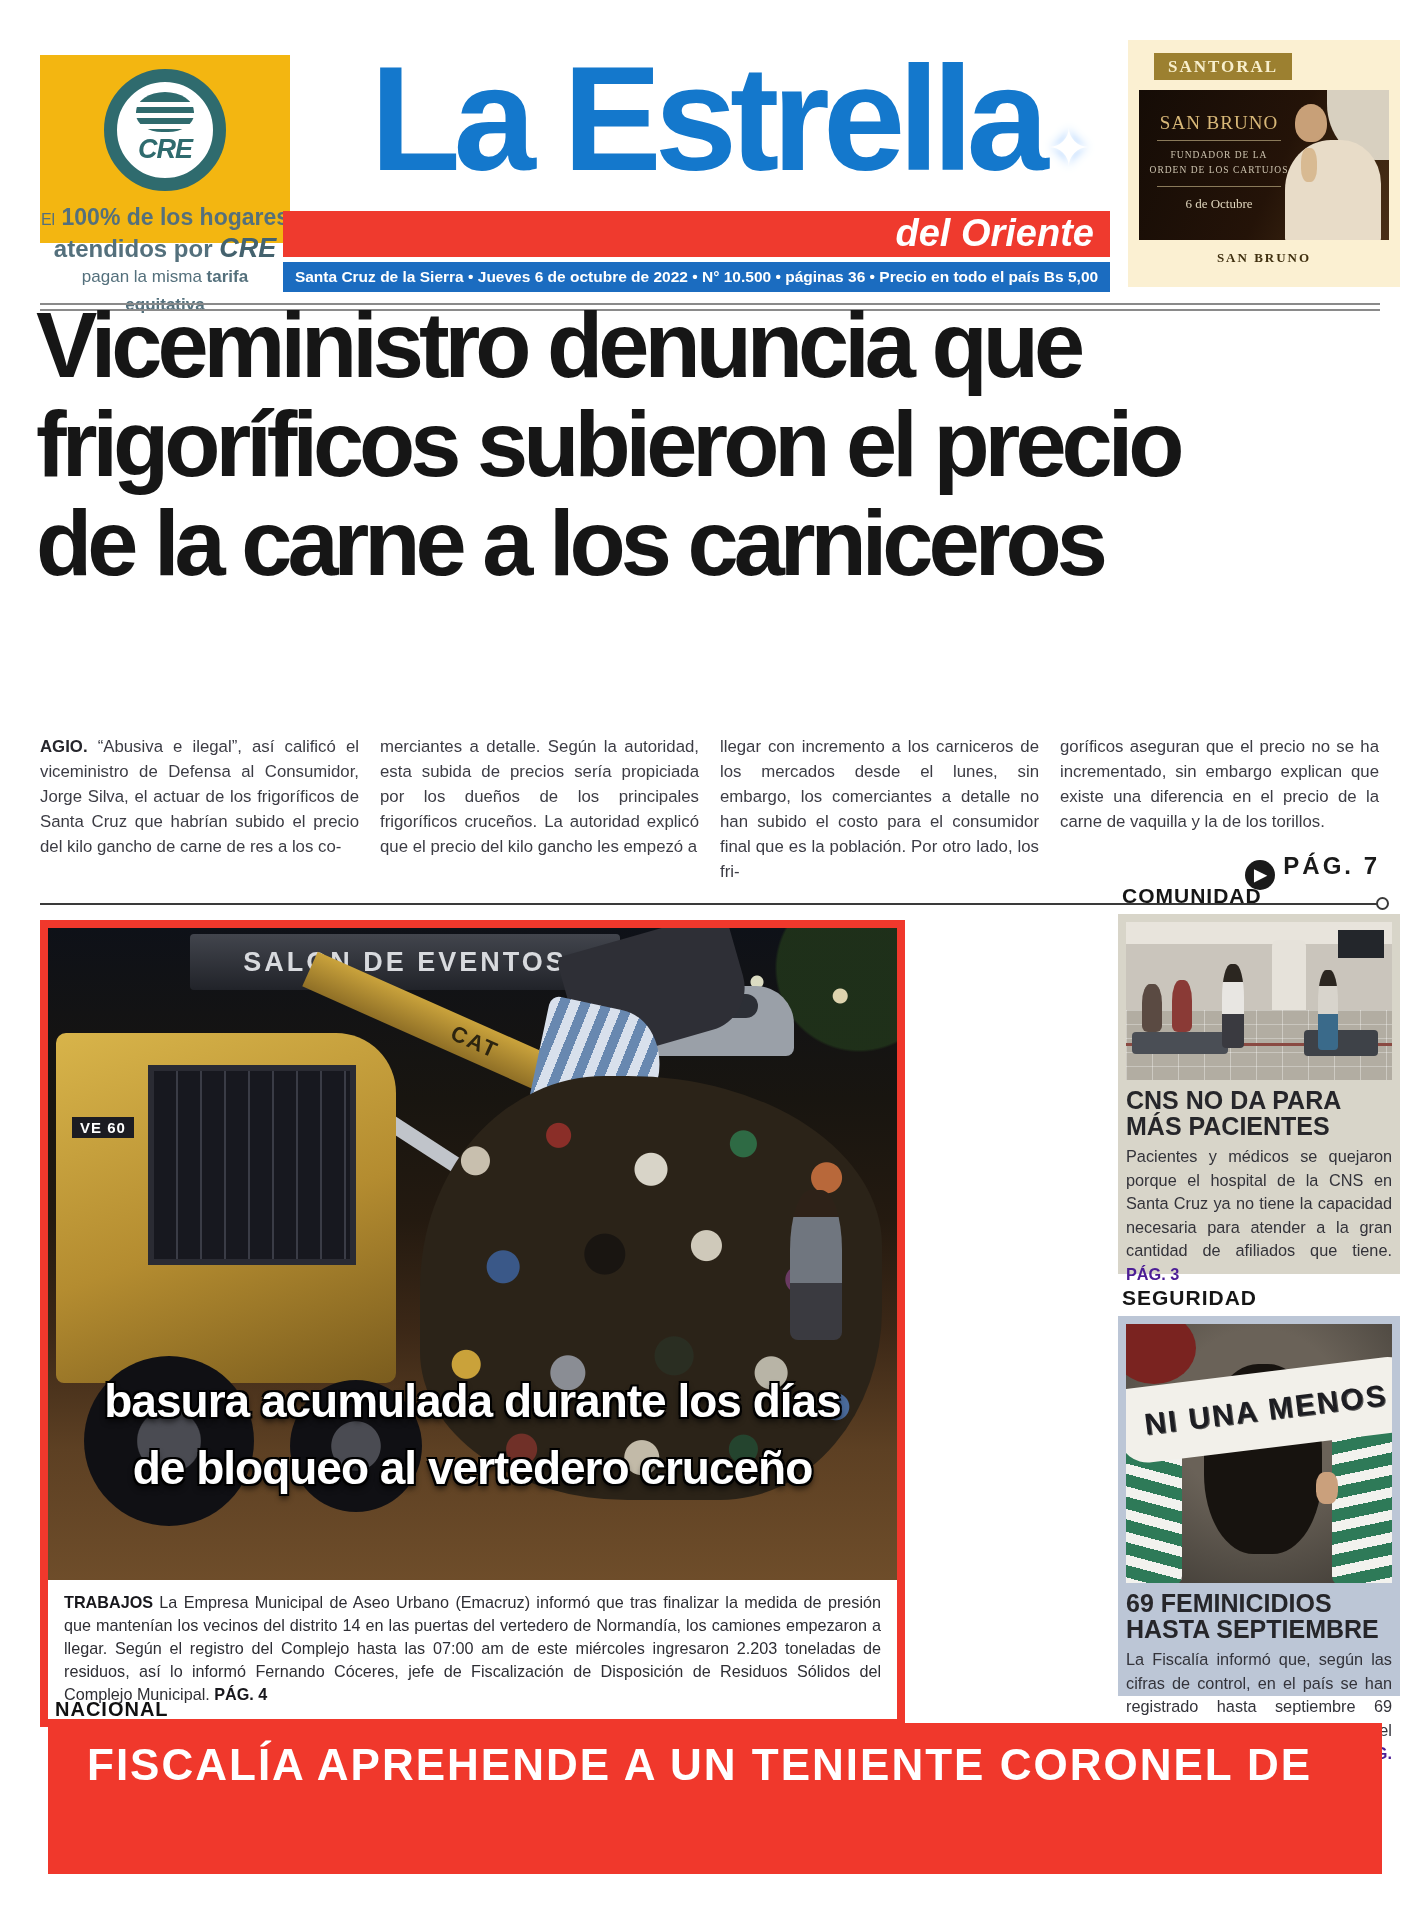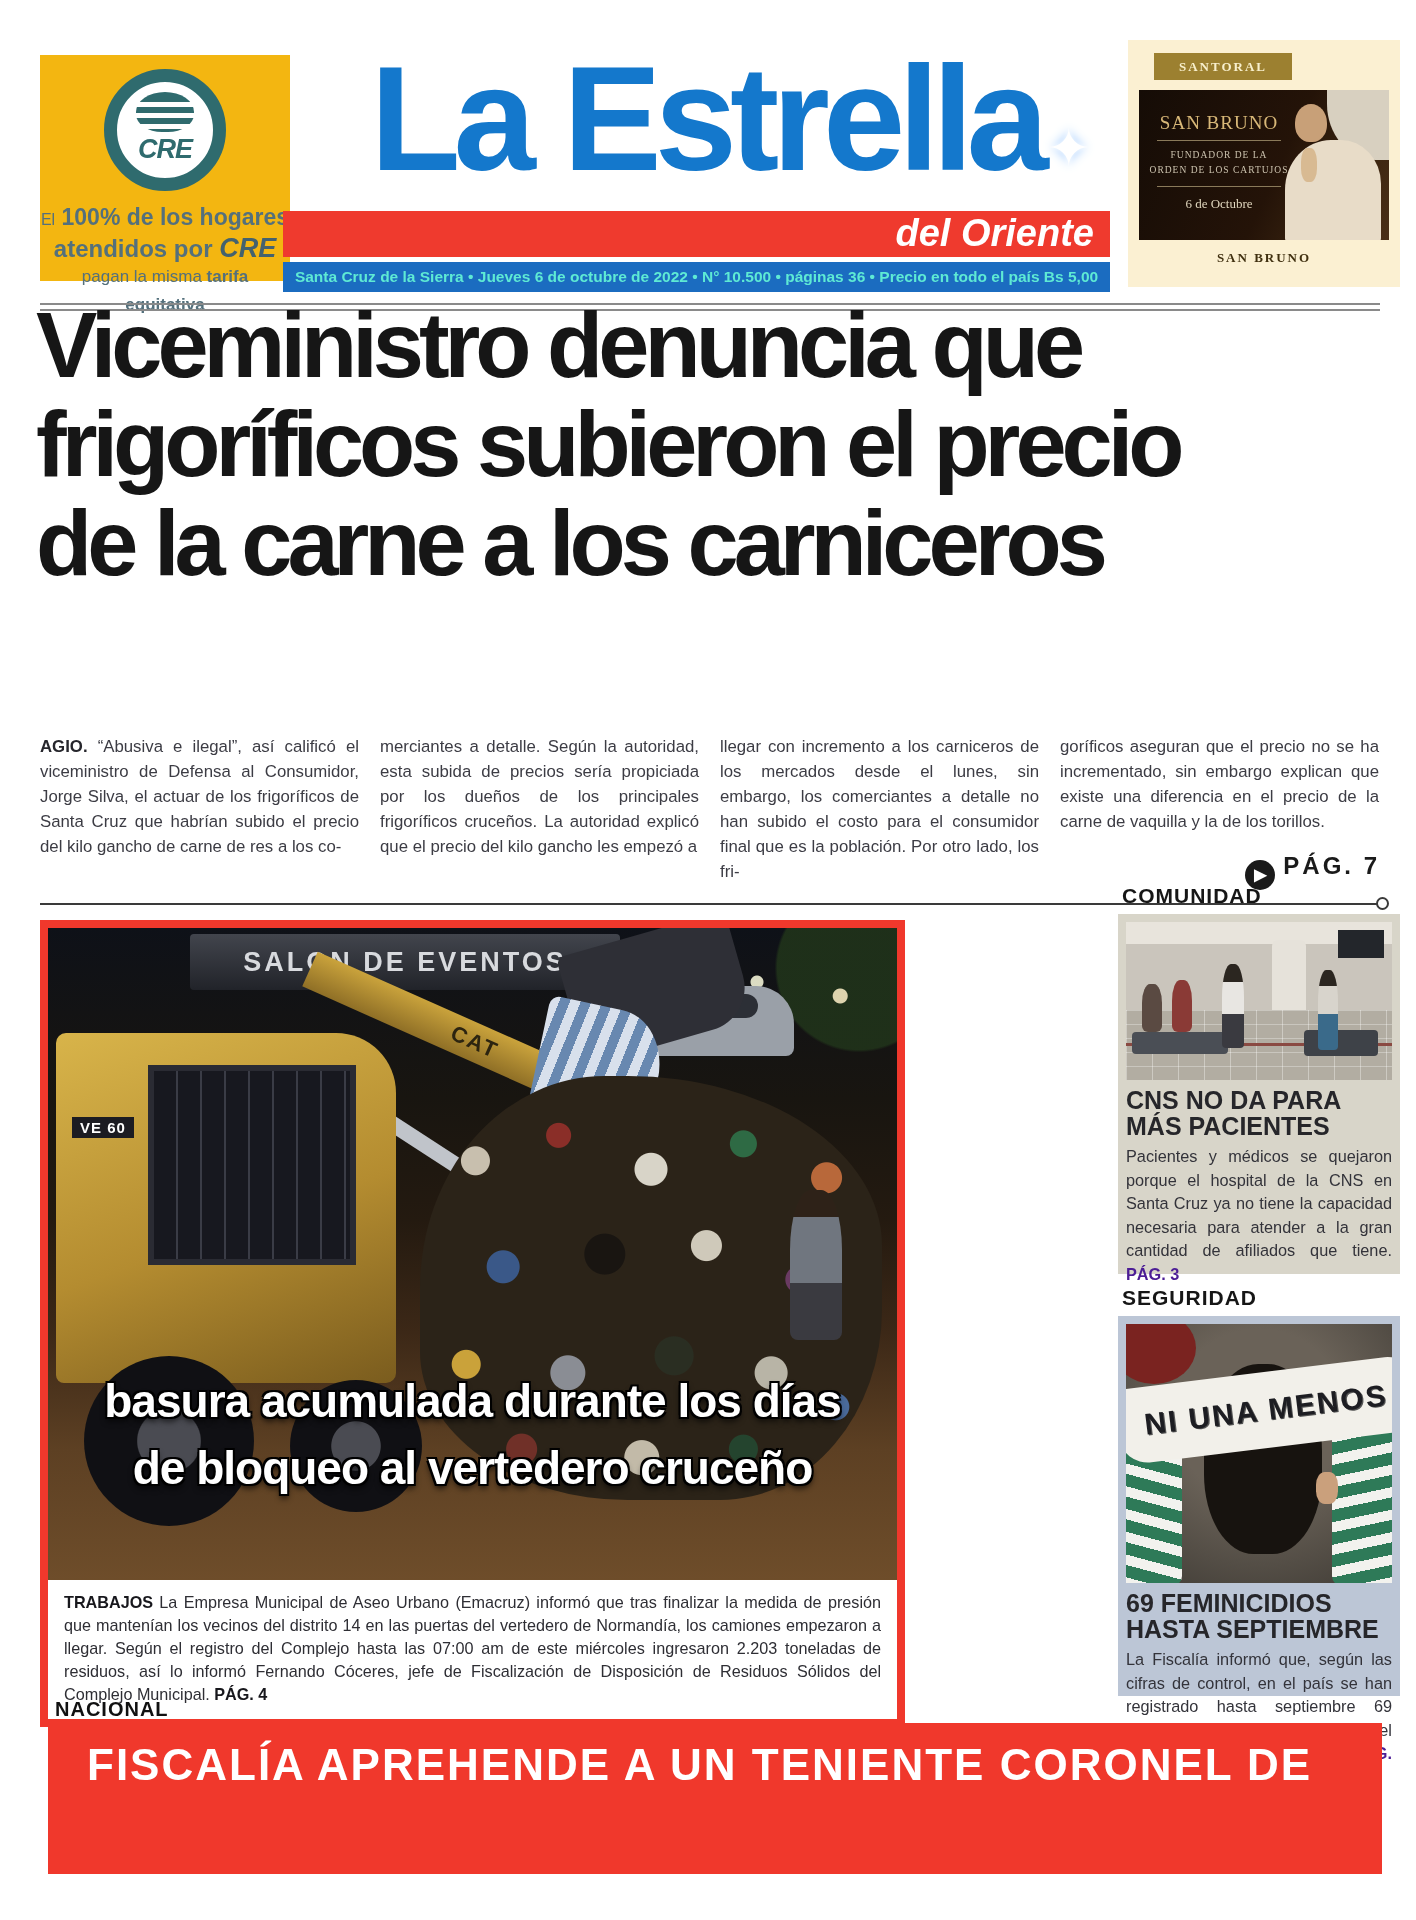--- a/index.html
+++ b/index.html
@@ -1,20 +1,20 @@
 <!DOCTYPE html>
 <html><head>
 <meta charset="utf-8">
 <style>
   html,body{margin:0;padding:0;background:#e8e8e8;}
   .page{position:relative;width:1416px;height:1920px;background:#ffffff;overflow:hidden;
         font-family:"Liberation Sans",sans-serif;margin:0 auto;}
 
   
-  .cre-box{position:absolute;left:40px;top:55px;width:250px;height:226px;background:#F3B611;text-align:center;}
+  .cre-box{position:absolute;left:40px;top:55px;width:250px;height:188px;background:#F3B611;text-align:center;}
   .cre-logo{position:relative;width:96px;height:96px;margin:14px auto 0;background:#fff;border:13px solid #2F6B6E;border-radius:50%;}
   .cre-sun{position:absolute;left:19px;top:10px;width:58px;height:40px;background:#2F6B6E;border-radius:50% 50% 45% 45%;}
   .cre-sun-stripe{position:absolute;left:-10px;width:78px;height:5px;background:#ffffff;}
   .s1{top:10px}.s2{top:21px}.s3{top:32px}
   .cre-logo-text{position:absolute;left:0;right:0;top:52px;font-size:27px;font-weight:bold;font-style:italic;color:#2F6B6E;letter-spacing:-1px;}
   .cre-lines{margin-top:12px;color:#54707C;line-height:28px;}
   .cre-l1{font-size:23px;font-weight:bold;}
   .cre-l1 .el{font-size:16px;font-weight:normal;}
   .cre-l2{font-size:24px;font-weight:bold;}
   .cre-l2 b{font-size:27px;font-style:italic;color:#44626E;}
@@ -23,26 +23,26 @@
 
   
   .mast-title{position:absolute;left:298px;top:28px;width:816px;height:182px;
       font-size:148px;font-weight:bold;color:#1478CC;letter-spacing:-7px;text-align:center;line-height:182px;}
   .mast-sparkle{position:absolute;left:1047px;top:118px;font-size:52px;color:#ffffff;
       text-shadow:0 0 4px rgba(255,255,255,.95),0 0 12px #8cc0ff;}
   .mast-redbar{position:absolute;left:283px;top:211px;width:827px;height:46px;background:#EF3A2E;
       color:#fff;font-style:italic;font-weight:bold;font-size:38px;line-height:44px;text-align:right;padding-right:0;}
   .mast-redbar span{margin-right:16px;}
   .date-bar{position:absolute;left:283px;top:262px;width:827px;height:30px;background:#1B6CC0;
-      color:#5eead4;font-weight:bold;font-size:15.5px;line-height:30px;text-align:center;}
+      color:#ffffff;font-weight:bold;font-size:15.5px;line-height:30px;text-align:center;}
 
   
   .santoral{position:absolute;left:1128px;top:40px;width:272px;height:247px;background:#FBF0D2;}
   .santoral-header{margin:13px 0 0 26px;width:138px;height:27px;background:#9C8030;color:#F8EFCC;
-      font-family:"Liberation Serif",serif;font-weight:bold;font-size:13px;letter-spacing:2px;text-align:center;line-height:27px;}
+      font-family:"Liberation Serif",serif;font-weight:bold;font-size:17px;letter-spacing:2px;text-align:center;line-height:27px;}
   .santoral-img{position:relative;width:250px;height:150px;margin:10px auto 0;overflow:hidden;
       background:linear-gradient(115deg,#150c06 0%,#241308 55%,#3a2410 78%,#4a2f16 100%);}
   .st-name{position:absolute;left:10px;top:22px;width:140px;text-align:center;
       font-family:"Liberation Serif",serif;font-size:19px;color:#D8B878;letter-spacing:1px;}
   .st-rule{position:absolute;left:18px;width:124px;height:1px;background:#8a7a5a;}
   .r1{top:50px}.r2{top:96px}
   .st-sub{position:absolute;left:10px;top:58px;width:140px;text-align:center;
       font-family:"Liberation Serif",serif;font-size:9.5px;color:#CBC2AE;letter-spacing:1px;line-height:15px;}
   .st-date{position:absolute;left:10px;top:106px;width:140px;text-align:center;
       font-family:"Liberation Serif",serif;font-size:13px;color:#E0D6BE;}

